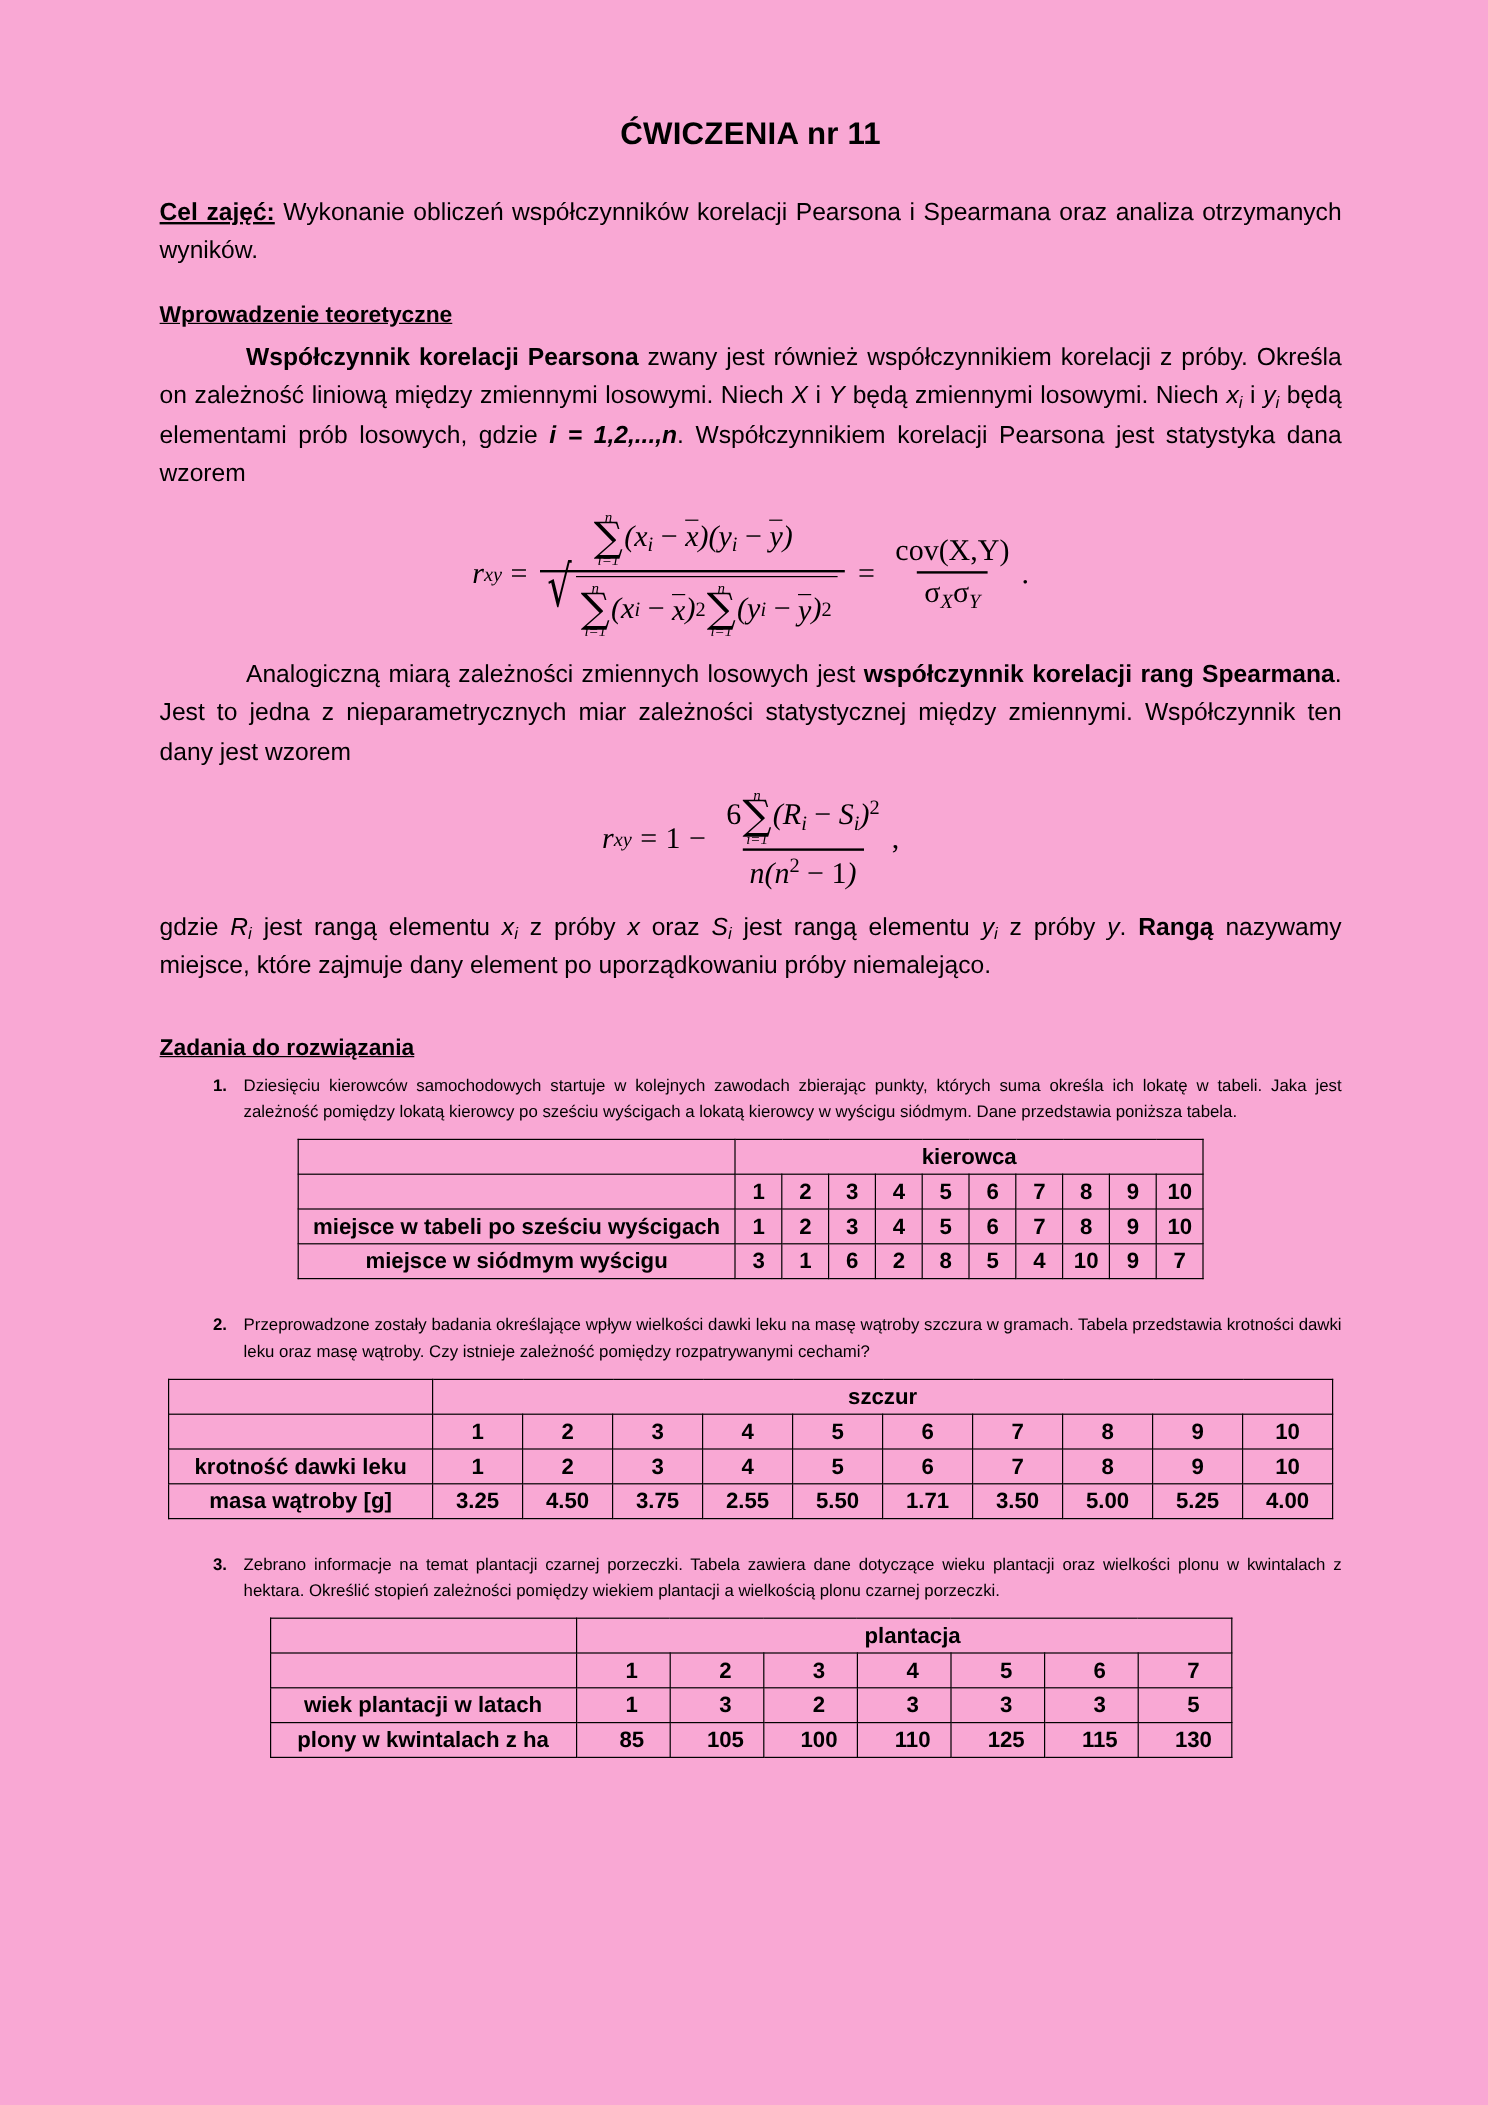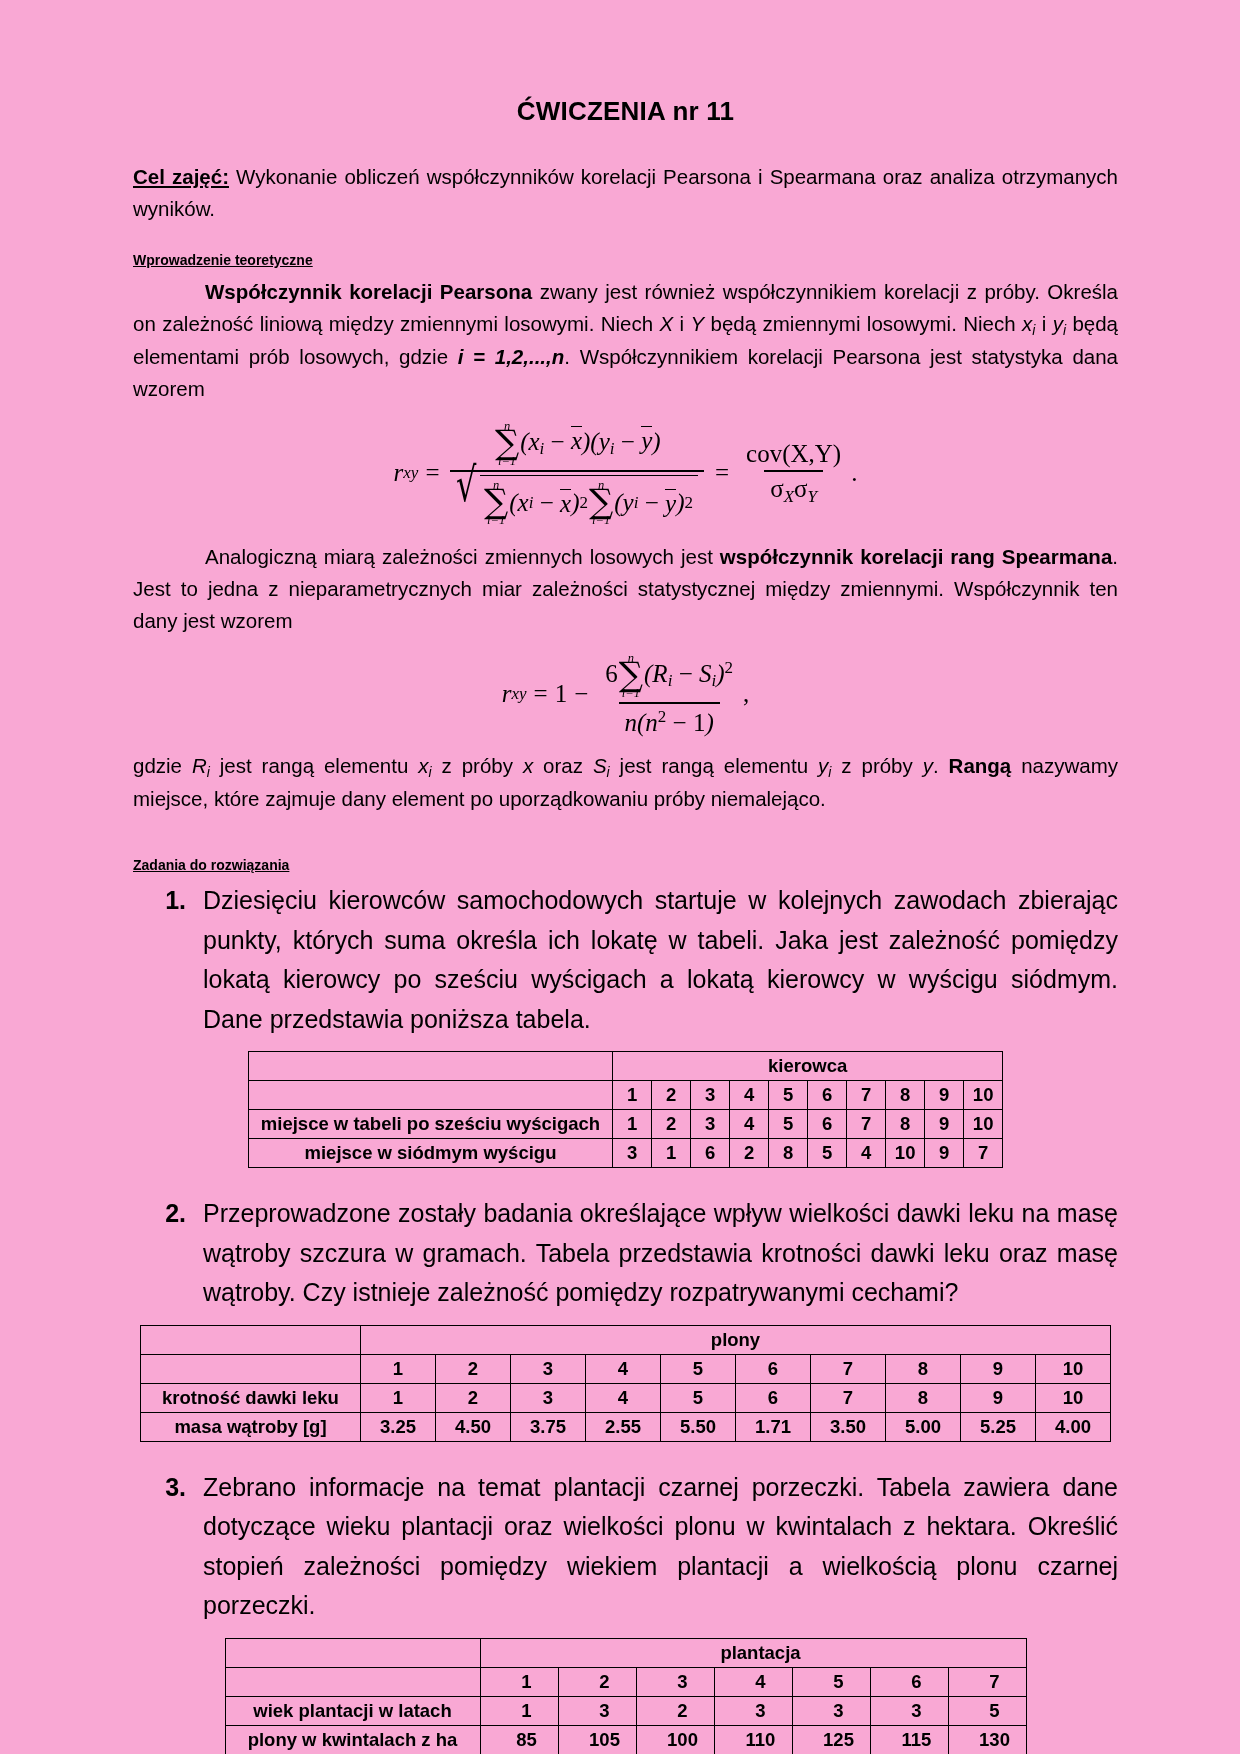--- a/index.html
+++ b/index.html
@@ -26,21 +26,21 @@
   }
   p.para {
     font-size: 20.5px;
     line-height: 1.58;
     text-align: justify;
     margin: 0 0 4px 0;
     hyphens: none;
   }
   .para.indented { text-indent: 72px; }
   .u-head {
-    font-size: 14px;
+    font-size: 19px;
     font-weight: bold;
     text-decoration: underline;
     margin: 26px 0 8px 0;
     display: block;
   }
   .b { font-weight: bold; }
   .ul { text-decoration: underline; font-weight: bold; }
   .it { font-style: italic; }
   .sub { font-size: 0.68em; vertical-align: -0.28em; font-style: italic; }
   .sup { font-size: 0.68em; vertical-align: 0.5em; }
@@ -100,21 +100,21 @@
     padding: 3px 5px 0 3px;
     display: flex;
     align-items: center;
   }
   .eqsign { margin: 0 7px; }
 
   
   ol.tasks {
     margin: 6px 0 0 0;
     padding-left: 60px;
-    font-size: 25px;
+    font-size: 14px;
     line-height: 1.58;
   }
   ol.tasks > li {
     margin-bottom: 6px;
     padding-left: 10px;
     text-align: justify;
     font-weight: normal;
   }
   ol.tasks > li::marker { font-weight: bold; }
 
@@ -291,21 +291,21 @@
 
   <ol class="tasks" start="2">
     <li><span>Przeprowadzone zostały badania określające wpływ wielkości dawki leku na masę wątroby szczura w gramach. Tabela przedstawia krotności dawki leku oraz masę wątroby. Czy istnieje zależność pomiędzy rozpatrywanymi cechami?</span></li>
   </ol>
 
   <div class="tablewrap">
     <table class="data t2">
       <tbody>
           <tr>
         <td class="corner"></td>
-        <td colspan="10" class="groupheader">plony</td>
+        <td colspan="10" class="groupheader">szczur</td>
       </tr>
       <tr>
         <td class="corner"></td>
         <td>1</td>
         <td>2</td>
         <td>3</td>
         <td>4</td>
         <td>5</td>
         <td>6</td>
         <td>7</td>

